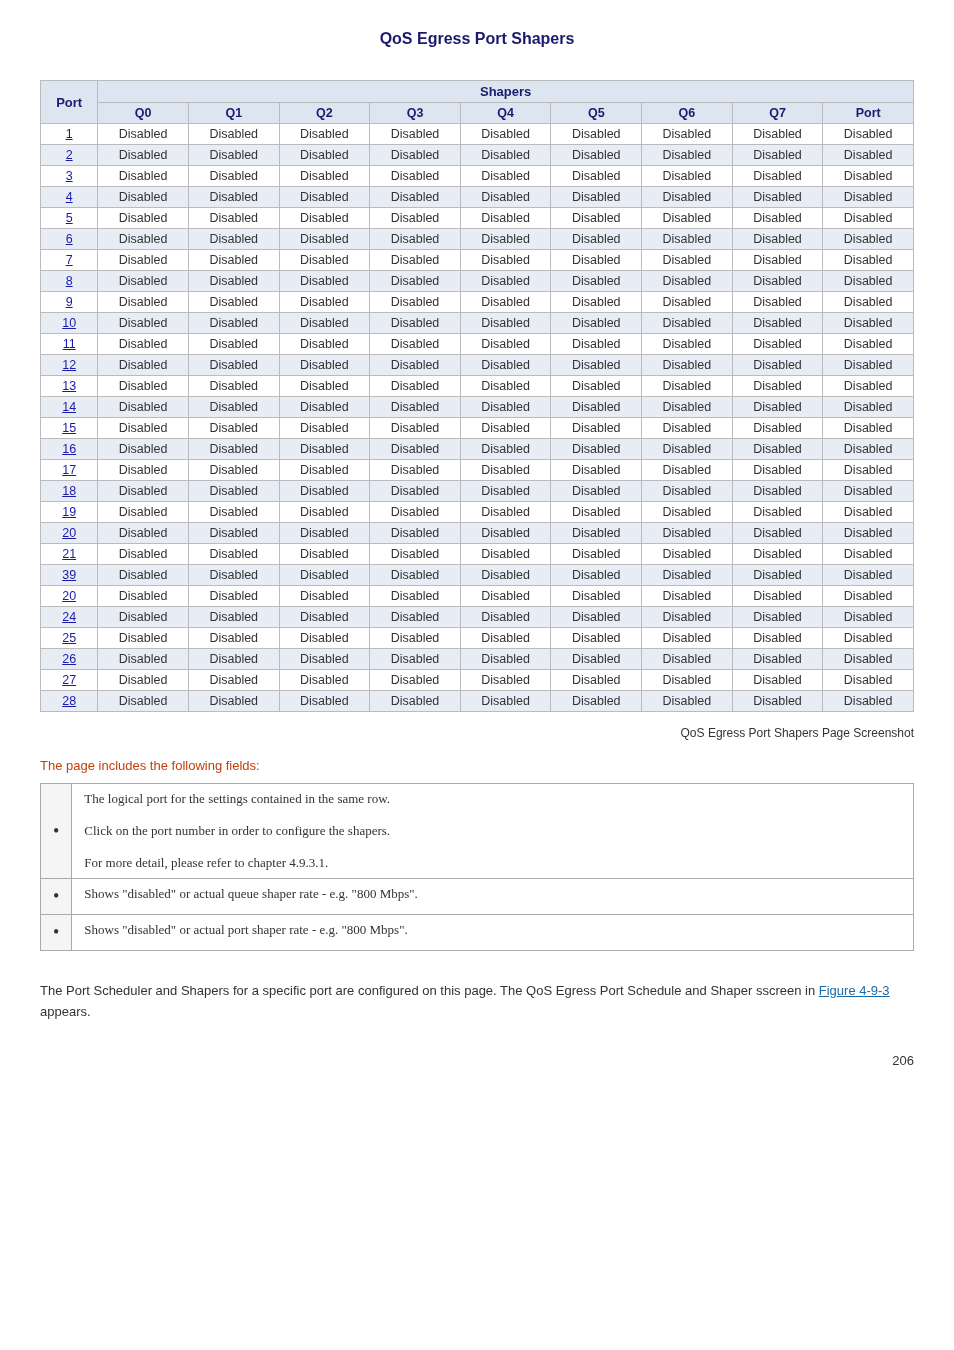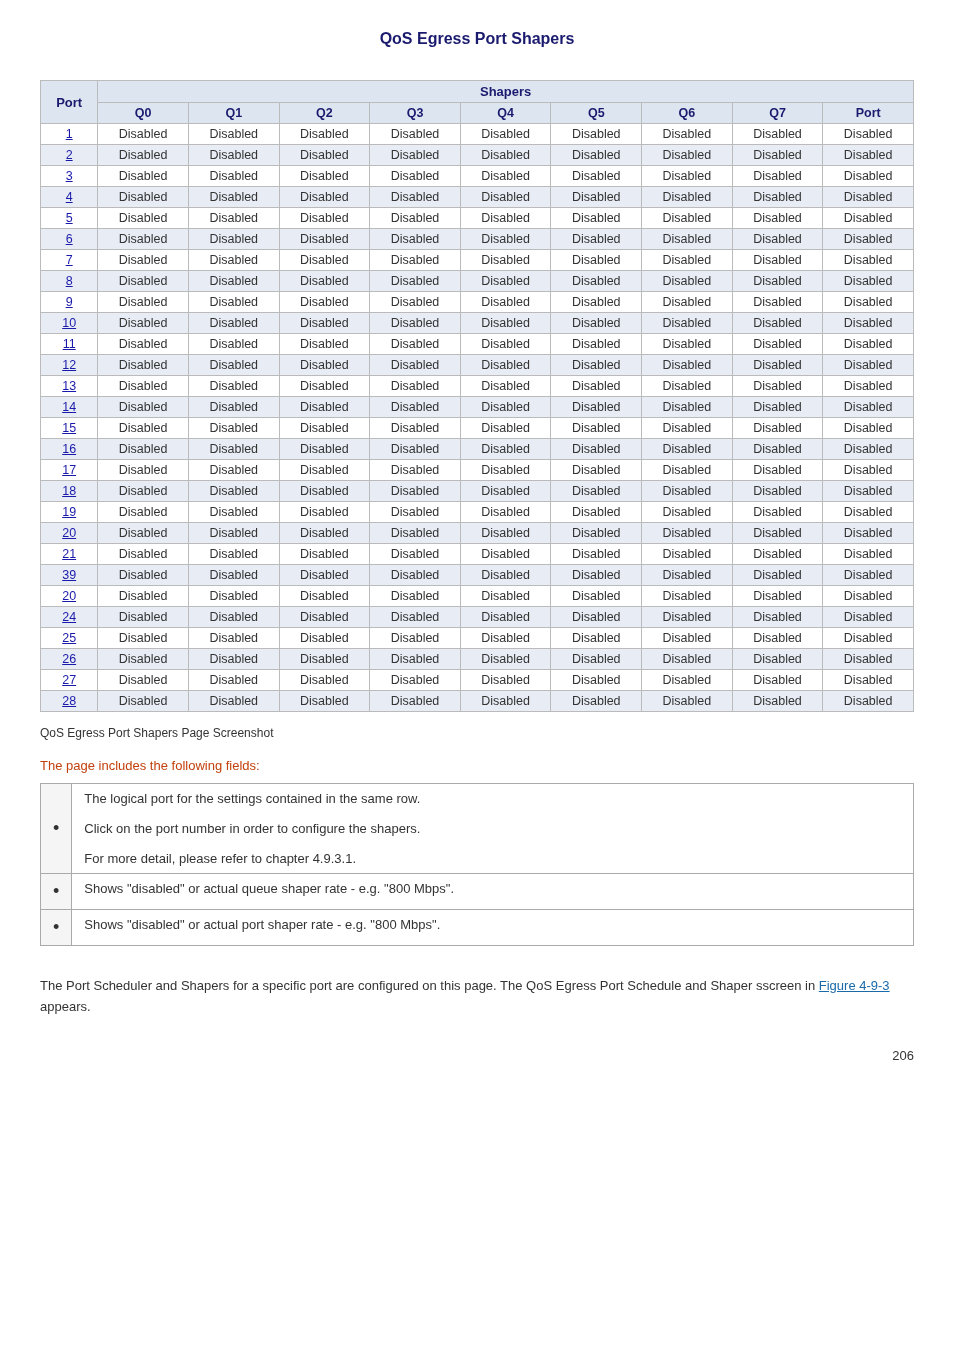--- a/index.html
+++ b/index.html
@@ -51,21 +51,21 @@
     }
     table.main-table tbody tr:nth-child(odd) {
       background: #fff;
     }
     table.main-table tbody td:first-child {
       color: #1a1aaa;
       text-decoration: underline;
       font-weight: normal;
     }
     .caption-text {
-      text-align: left;
+      text-align: right;
       font-size: 12px;
       color: #333;
       margin-bottom: 18px;
     }
     .fields-heading {
       font-size: 13px;
       color: #c2410c;
       margin-bottom: 10px;
     }
     .fields-table {
@@ -73,20 +73,21 @@
       width: 100%;
       margin-bottom: 20px;
       border: 1px solid #aaa;
     }
     .fields-table td {
       border: 1px solid #aaa;
       padding: 7px 12px;
       vertical-align: top;
       font-size: 13px;
       color: #333;
+      font-family: Liberation Serif, serif;
     }
     .fields-table td:first-child {
       width: 200px;
       background: #f5f5f5;
     }
     .fields-table td.bullet-cell {
       width: 30px;
       text-align: center;
       font-size: 18px;
       color: #333;

